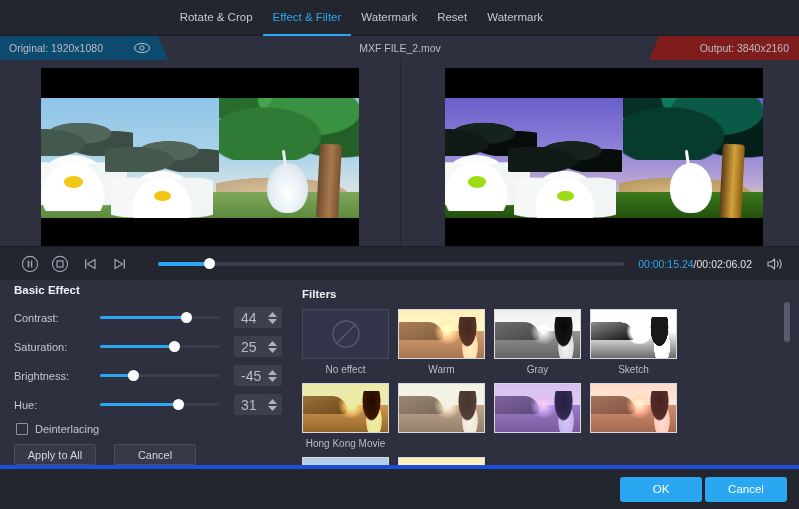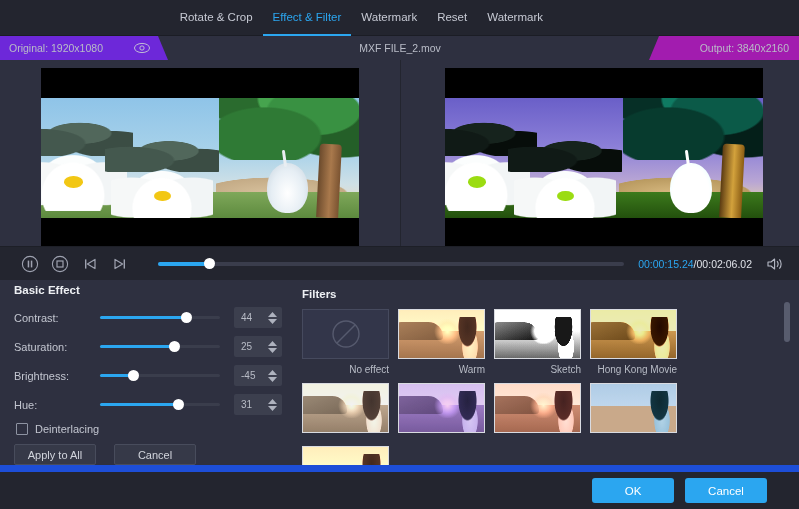--- a/index.html
+++ b/index.html
@@ -30,29 +30,29 @@
     height: 2px; background: #2ba6f0;
   }
 
   
   .infostrip {
     position: absolute; left: 0; top: 36px; width: 799px; height: 24px;
     background: #2e3040;
   }
   .chip-left {
     position: absolute; left: 0; top: 0; height: 24px; width: 168px;
-    background: #6d28d9;
+    background: #0c4a6e;
     display: flex; align-items: center; padding-left: 9px; gap: 30px;
     clip-path: polygon(0 0, 158px 0, 168px 100%, 0 100%);
   }
   .chip-left .txt { font-size: 10.5px; color: #b9bcc7; white-space: nowrap; }
   .eye { width: 18px; height: 14px; display: block; cursor: pointer; }
   .chip-right {
     position: absolute; right: 0; top: 0; height: 24px; width: 150px;
-    background: #a21caf;
+    background: #7f1d1d;
     display: flex; align-items: center; justify-content: flex-end; padding-right: 10px;
     clip-path: polygon(10px 0, 100% 0, 100% 100%, 0 100%);
   }
   .chip-right .txt { font-size: 10.5px; color: #b9bcc7; white-space: nowrap; }
   .filename {
     position: absolute; left: 1px; right: 0; top: 0; height: 24px;
     display: flex; align-items: center; justify-content: center;
     font-size: 10.5px; color: #b9bcc7; pointer-events: none;
   }
 
@@ -213,21 +213,21 @@
   .srow .bar { position: absolute; left: 0; right: 0; height: 3px; background: #3a3d4c; border-radius: 2px; }
   .srow .barfill { position: absolute; left: 0; height: 3px; background: #2ba6f0; border-radius: 2px; }
   .srow .sknob {
     position: absolute; width: 11px; height: 11px; background: #fff; border-radius: 50%;
     margin-left: -5.5px; top: 50%; margin-top: -5.5px;
   }
   .spin {
     margin-left: 14px; width: 48px; height: 21px; background: #3c3f4e;
     border-radius: 2px; display: flex; align-items: center; position: relative;
   }
-  .spin .val { font-size: 10px; color: #b8bcc6; padding-left: 7px; text-align: center; }
+  .spin .val { font-size: 14px; color: #b8bcc6; padding-left: 7px; text-align: center; }
   .spin .arrows {
     position: absolute; right: 5px; top: 0; bottom: 0;
     display: flex; flex-direction: column; justify-content: center; gap: 2px; cursor: pointer;
   }
   .ck { display: flex; align-items: center; margin: 6px 0 0 2px; cursor: pointer; }
   .ckbox { width: 12px; height: 12px; border: 1px solid #8e93a2; border-radius: 1px; background: transparent; }
   .cklabel { font-size: 11px; color: #c3c6d0; margin-left: 7px; }
   .btns { display: flex; gap: 18px; margin-top: 9px; }
   .gbtn {
     width: 82px; height: 21px; background: #363948; border: 1px solid #484c5c;
@@ -240,21 +240,21 @@
   .fgrid { display: flex; flex-wrap: wrap; gap: 8px 9px; width: 466px; }
   .fitem { width: 87px; cursor: pointer; }
   .fthumb {
     width: 87px; height: 50px; border: 1px solid #d9dbe1; overflow: hidden;
     position: relative; background: #c9a98a;
   }
   .fitem.noeffect .fthumb {
     background: #33364a; border: 1px solid #464a5e;
     display: flex; align-items: center; justify-content: center;
   }
-  .flabel { font-size: 10px; color: #b8bcc6; text-align: right; margin-top: 5px; }
+  .flabel { font-size: 10px; color: #b8bcc6; text-align: center; margin-top: 5px; }
   .desert { position: absolute; inset: 0; }
   .desert .dsky { position: absolute; left:0; right:0; top:0; height:46%;
     background: linear-gradient(180deg,#e7cfb4 0%, #f0dcc4 100%); }
   .desert .dground { position: absolute; left:0; right:0; bottom:0; height:56%;
     background: linear-gradient(180deg,#b08a62 0%, #8a6642 100%); }
   .desert .drock { position:absolute; left:-4%; top:26%; width:56%; height:36%;
     background: linear-gradient(160deg,#8d7050,#6d5236); border-radius: 6px 18px 4px 0; }
   .desert .dsun { position:absolute; right:26%; top:18%; width:34%; height:52%;
     background: radial-gradient(circle at 50% 50%, rgba(255,235,190,.95) 0%, rgba(255,200,140,.45) 45%, transparent 70%); }
   .desert .dfig { position:absolute; right:2%; bottom:0; width:30%; height:86%;
@@ -272,22 +272,22 @@
 
   .fscroll {
     position: absolute; right: 9px; top: 22px; width: 6px; height: 145px;
     background: transparent; cursor: pointer;
   }
   .fscroll .thumbbar { width: 6px; height: 40px; background: #585c6e; border-radius: 3px; }
 
   
   .footer {
     position: absolute; left: 0; bottom: 0; width: 799px; height: 44px;
-    background: #23252f; border-top: 7px solid #1d4ed8;
-    display: flex; align-items: center; justify-content: flex-end; padding-right: 32px; gap: 11px;
+    background: #23252f; border-top: 4px solid #1d4ed8;
+    display: flex; align-items: center; justify-content: flex-end; padding-right: 12px; gap: 3px;
   }
   .bigbtn {
     width: 82px; height: 25px; background: #2ba6f0; border: none; border-radius: 3px;
     color: #fff; font-size: 11.5px; cursor: pointer;
     font-family: "Liberation Sans", sans-serif;
   }
 </style>
 </head>
 <body>
 
@@ -530,20 +530,32 @@
                 <div class="dsky"></div>
                 <div class="dground"></div>
                 <div class="drock"></div>
                 <div class="dsun"></div>
                 <div class="dfig"></div>
               </div>
           </div>
           <div class="flabel">Warm</div>
         </div>
 
+        <div class="fitem">
+          <div class="fthumb gray">
+            <div class="desert">
+                <div class="dsky"></div>
+                <div class="dground"></div>
+                <div class="drock"></div>
+                <div class="dsun"></div>
+                <div class="dfig"></div>
+              </div>
+          </div>
+          <div class="flabel">Gray</div>
+        </div>
 
         <div class="fitem">
           <div class="fthumb sketch">
             <div class="desert">
                 <div class="dsky"></div>
                 <div class="dground"></div>
                 <div class="drock"></div>
                 <div class="dsun"></div>
                 <div class="dfig"></div>
               </div>

